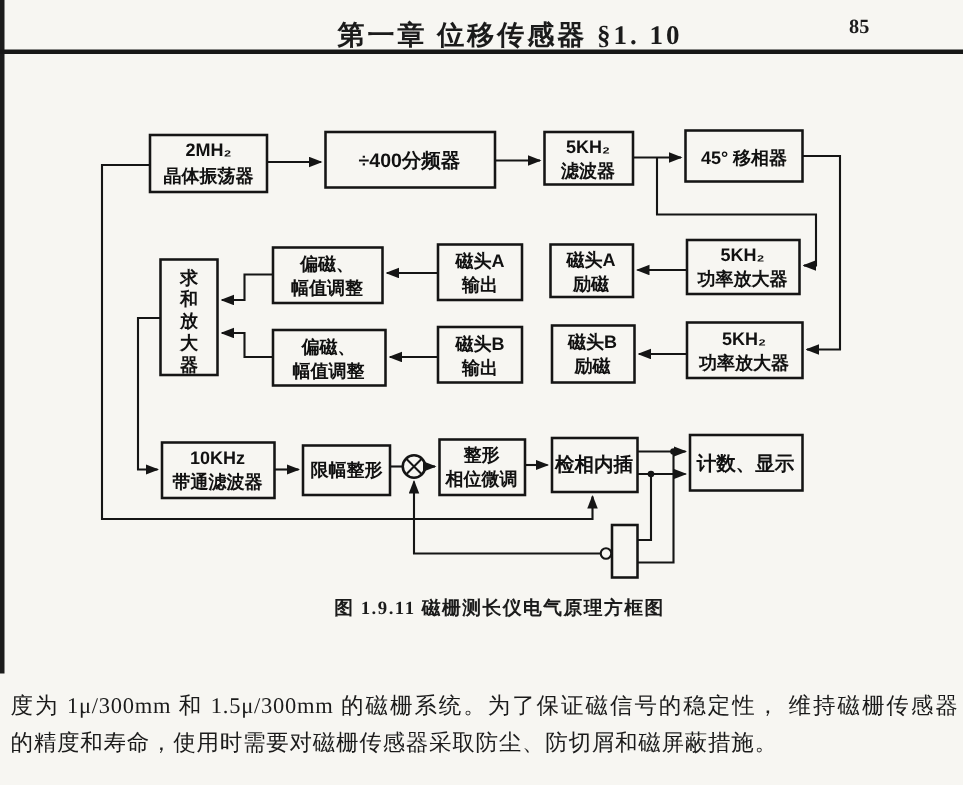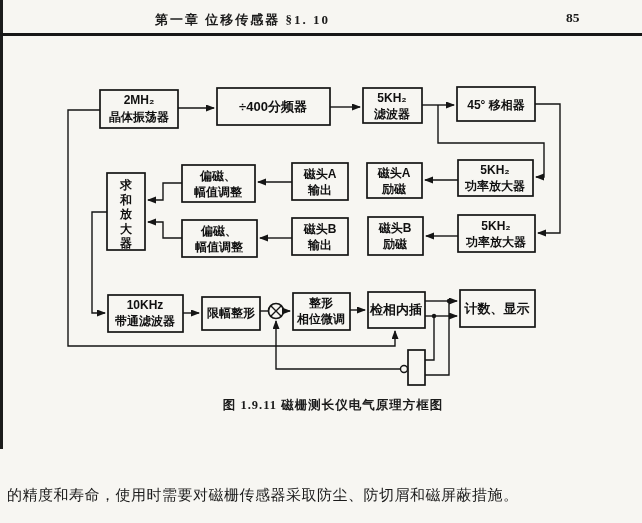--- a/index.html
+++ b/index.html
@@ -2,22 +2,22 @@
 <html><head>
 <meta charset="utf-8">
 <style>
   html,body{margin:0;padding:0;background:#888;}
   #page{position:relative;width:642px;height:523px;background:#f7f6f2;overflow:hidden;
         font-family:"Liberation Serif",serif;color:#1b1b1b;}
   
   #scan-edge{position:absolute;left:0;top:0;width:3px;height:449px;background:#1c1c1c;}
   #head-rule{position:absolute;left:0;top:33px;width:642px;height:3px;background:#171717;}
   
-  #chapter{position:absolute;left:155px;top:11px;width:300px;text-align:left;
-           font-size:13px;letter-spacing:2px;font-weight:bold;}
+  #chapter{position:absolute;left:155px;top:11px;width:300px;text-align:right;
+           font-size:18px;letter-spacing:2px;font-weight:bold;}
   #pageno{position:absolute;left:566px;top:10px;width:40px;font-size:13.5px;font-weight:bold;}
   
   #diagram{position:absolute;left:0;top:0;width:642px;height:420px;}
   .blk{fill:none;stroke:#151515;stroke-width:1.7px;}
   .wire{fill:none;stroke:#151515;stroke-width:1.4px;}
   .btxt{font-family:"Liberation Sans",sans-serif;font-weight:bold;fill:#111;
         text-anchor:middle;font-size:12px;}
   .btxt13{font-size:13px;}
   .dot{fill:#151515;stroke:none;}
   .bubble{fill:#f7f6f2;stroke:#151515;stroke-width:1.4px;}
@@ -182,15 +182,16 @@
     </g>
 
     <g>
       <rect class="blk" x="408" y="350" width="17" height="35"></rect>
       <circle class="bubble" cx="404" cy="369" r="3.5"></circle>
     </g>
   </svg>
 
   <div id="caption">图 1.9.11  磁栅测长仪电气原理方框图</div>
 
+  <div id="body1" class="bodyline">度为 1μ/300mm 和 1.5μ/300mm 的磁栅系统。为了保证磁信号的稳定性， 维持磁栅传感器</div>
   <div id="body2" class="bodyline">的精度和寿命，使用时需要对磁栅传感器采取防尘、防切屑和磁屏蔽措施。</div>
 
 </div>
 
 </body></html>

